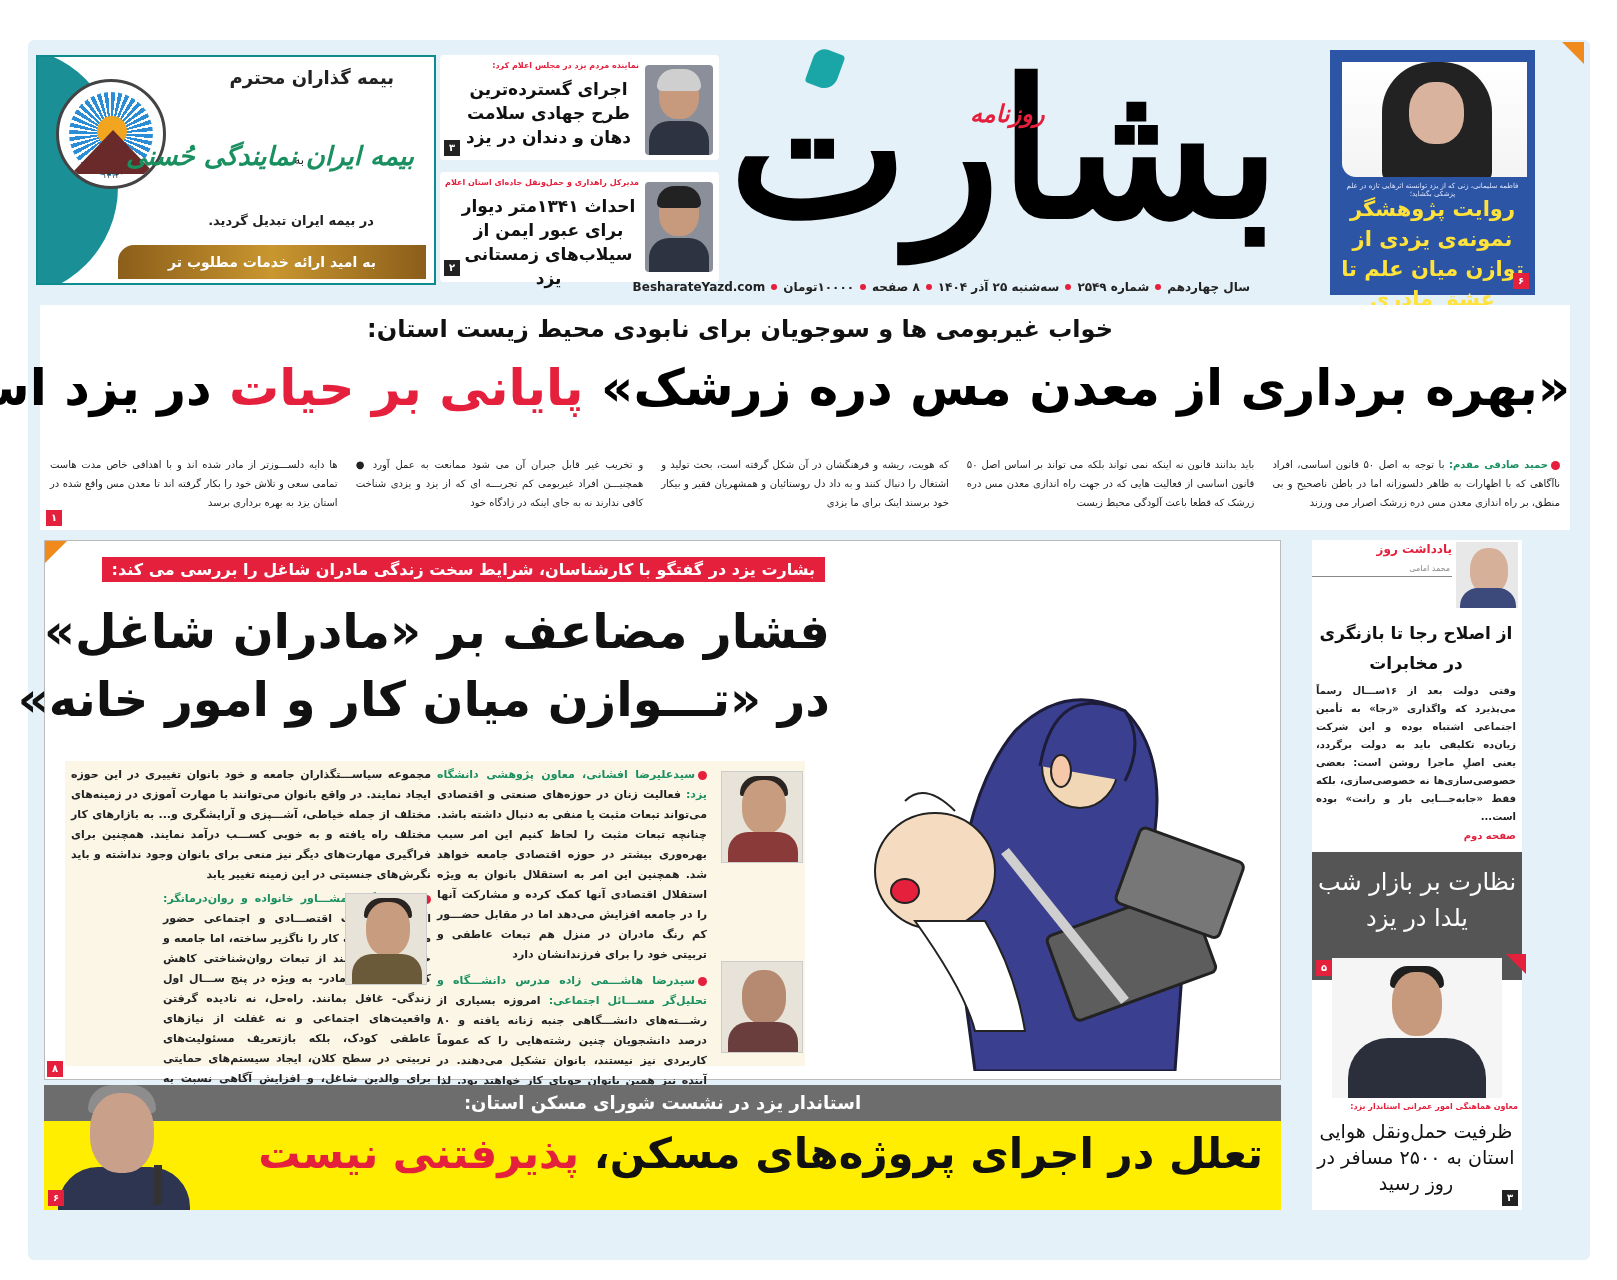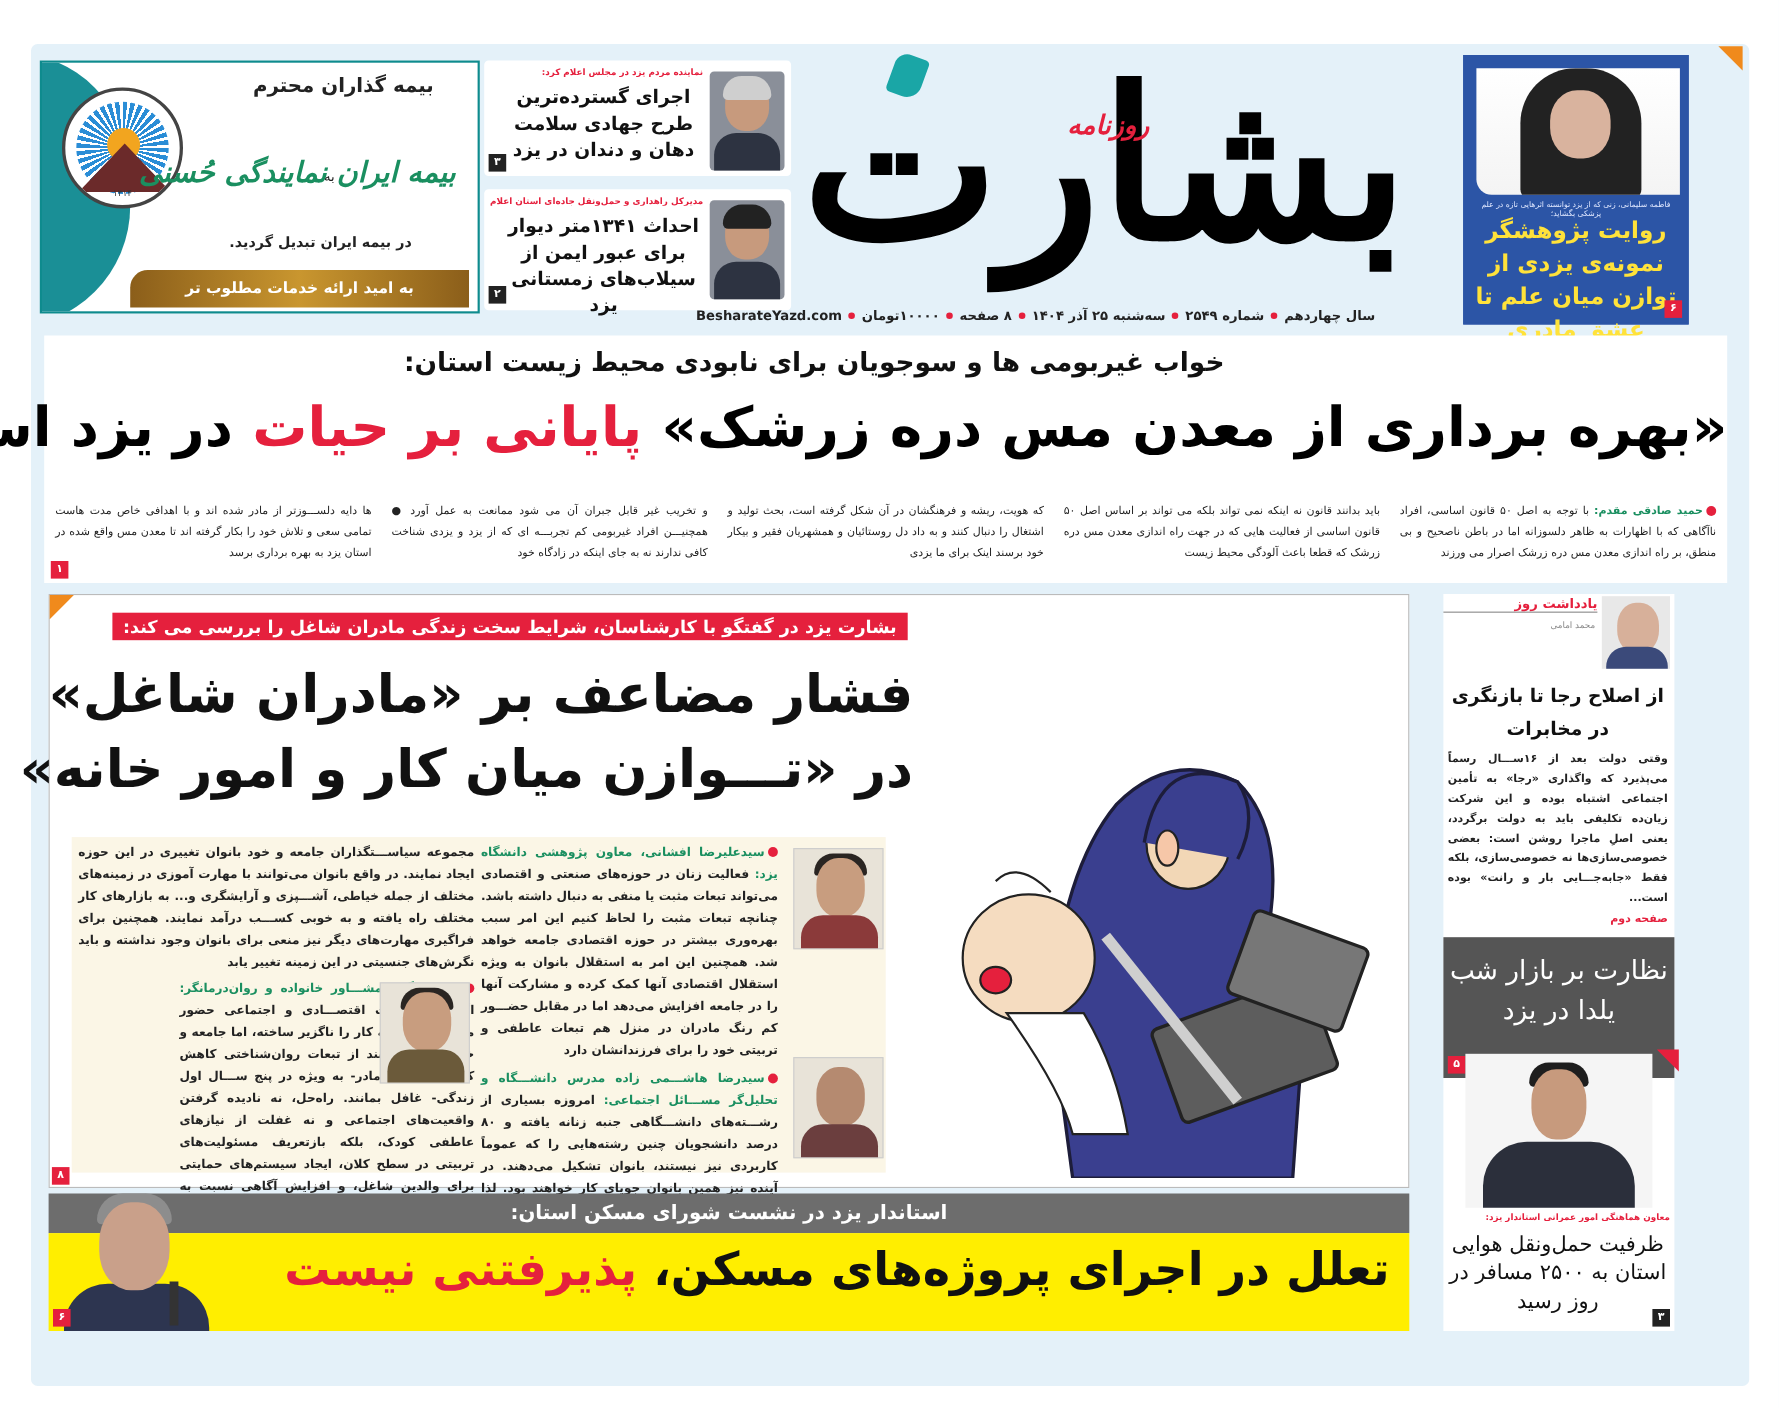--- a/index.html
+++ b/index.html
@@ -74,21 +74,21 @@
   .mothers .pic { position: absolute; width: 82px; height: 92px; background: #e8e3d8; border: 1px solid #ccc; overflow: hidden; }
   .mothers .pic .hd { position: absolute; left: 20px; top: 8px; width: 44px; height: 54px; border-radius: 45%; background: #c89d7f; }
   .mothers .pic .hr { position: absolute; left: 18px; top: 4px; width: 48px; height: 20px; border-radius: 24px 24px 4px 4px; background: #2a2522; }
   .mothers .pic .bd { position: absolute; left: 6px; top: 60px; width: 70px; height: 40px; border-radius: 20px 20px 0 0; }
 
   
   .cartoon { position: absolute; left: 780px; top: 130px; width: 450px; height: 400px; }
 
   
   .rcol { position: absolute; left: 1312px; top: 540px; width: 210px; height: 670px; background: #fff; }
-  .note-head { position: absolute; right: 70px; top: 2px; left: 0; border-bottom: 1px solid #888; font-size: 12px; font-weight: bold; color: #e5203d; text-align: right; padding-bottom: 0; }
+  .note-head { position: absolute; right: 70px; top: 2px; left: 0; border-bottom: 1px solid #888; font-size: 12px; font-weight: bold; color: #e5203d; text-align: right; padding-bottom: 20px; }
   .note-author { position: absolute; right: 72px; top: 24px; font-size: 8px; color: #888; }
   .note-photo { position: absolute; right: 4px; top: 2px; width: 62px; height: 66px; background: #e8e8e8; overflow: hidden; }
   .note-photo .hd { position: absolute; left: 14px; top: 6px; width: 38px; height: 46px; border-radius: 45%; background: #d7b09a; }
   .note-photo .bd { position: absolute; left: 4px; top: 46px; width: 56px; height: 30px; background: #3b4a7a; border-radius: 18px 18px 0 0; }
   .note-title { position: absolute; right: 6px; left: 4px; top: 78px; font-size: 17px; font-weight: bold; line-height: 30px; text-align: center; color: #111; }
   .note-body { position: absolute; right: 6px; left: 4px; top: 142px; font-size: 10px; font-weight: bold; line-height: 18px; text-align: justify; color: #222; }
   .note-link { position: absolute; right: 6px; top: 290px; font-size: 10px; font-weight: bold; color: #e5203d; }
   .bazar { position: absolute; left: 0; right: 0; top: 312px; height: 128px; background: #555; color: #fff; font-size: 24px; line-height: 36px; text-align: center; padding-top: 12px; }
   .capacity-photo { position: absolute; left: 20px; right: 20px; top: 418px; height: 140px; background: #f5f5f5; overflow: hidden; }
   .capacity-photo .hd { position: absolute; left: 60px; top: 14px; width: 50px; height: 64px; border-radius: 45%; background: #c79a7d; }

